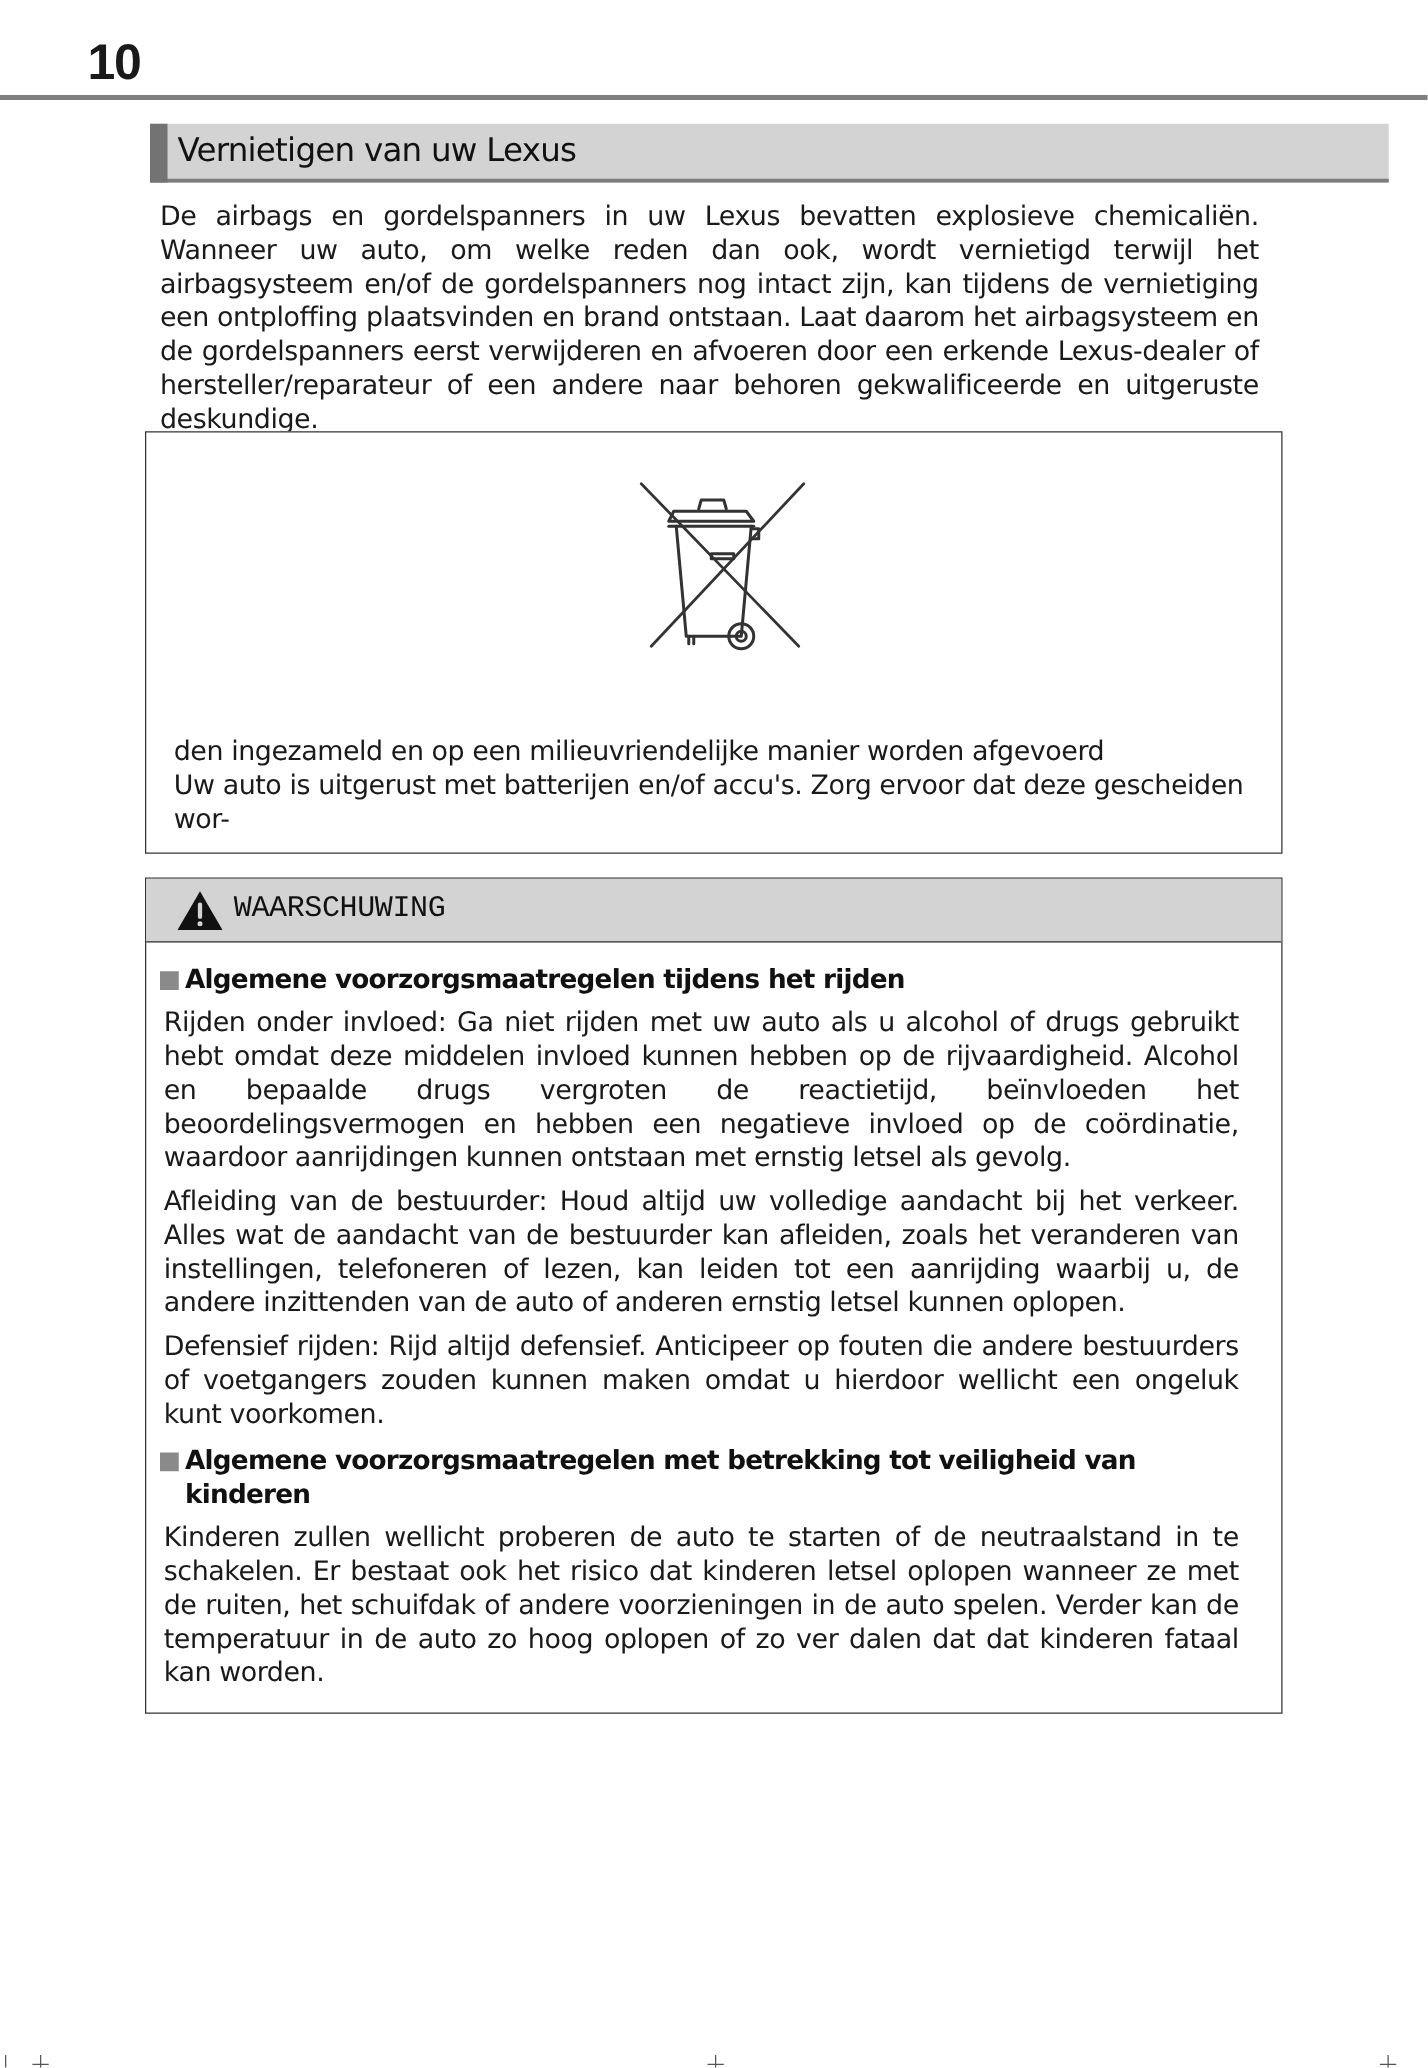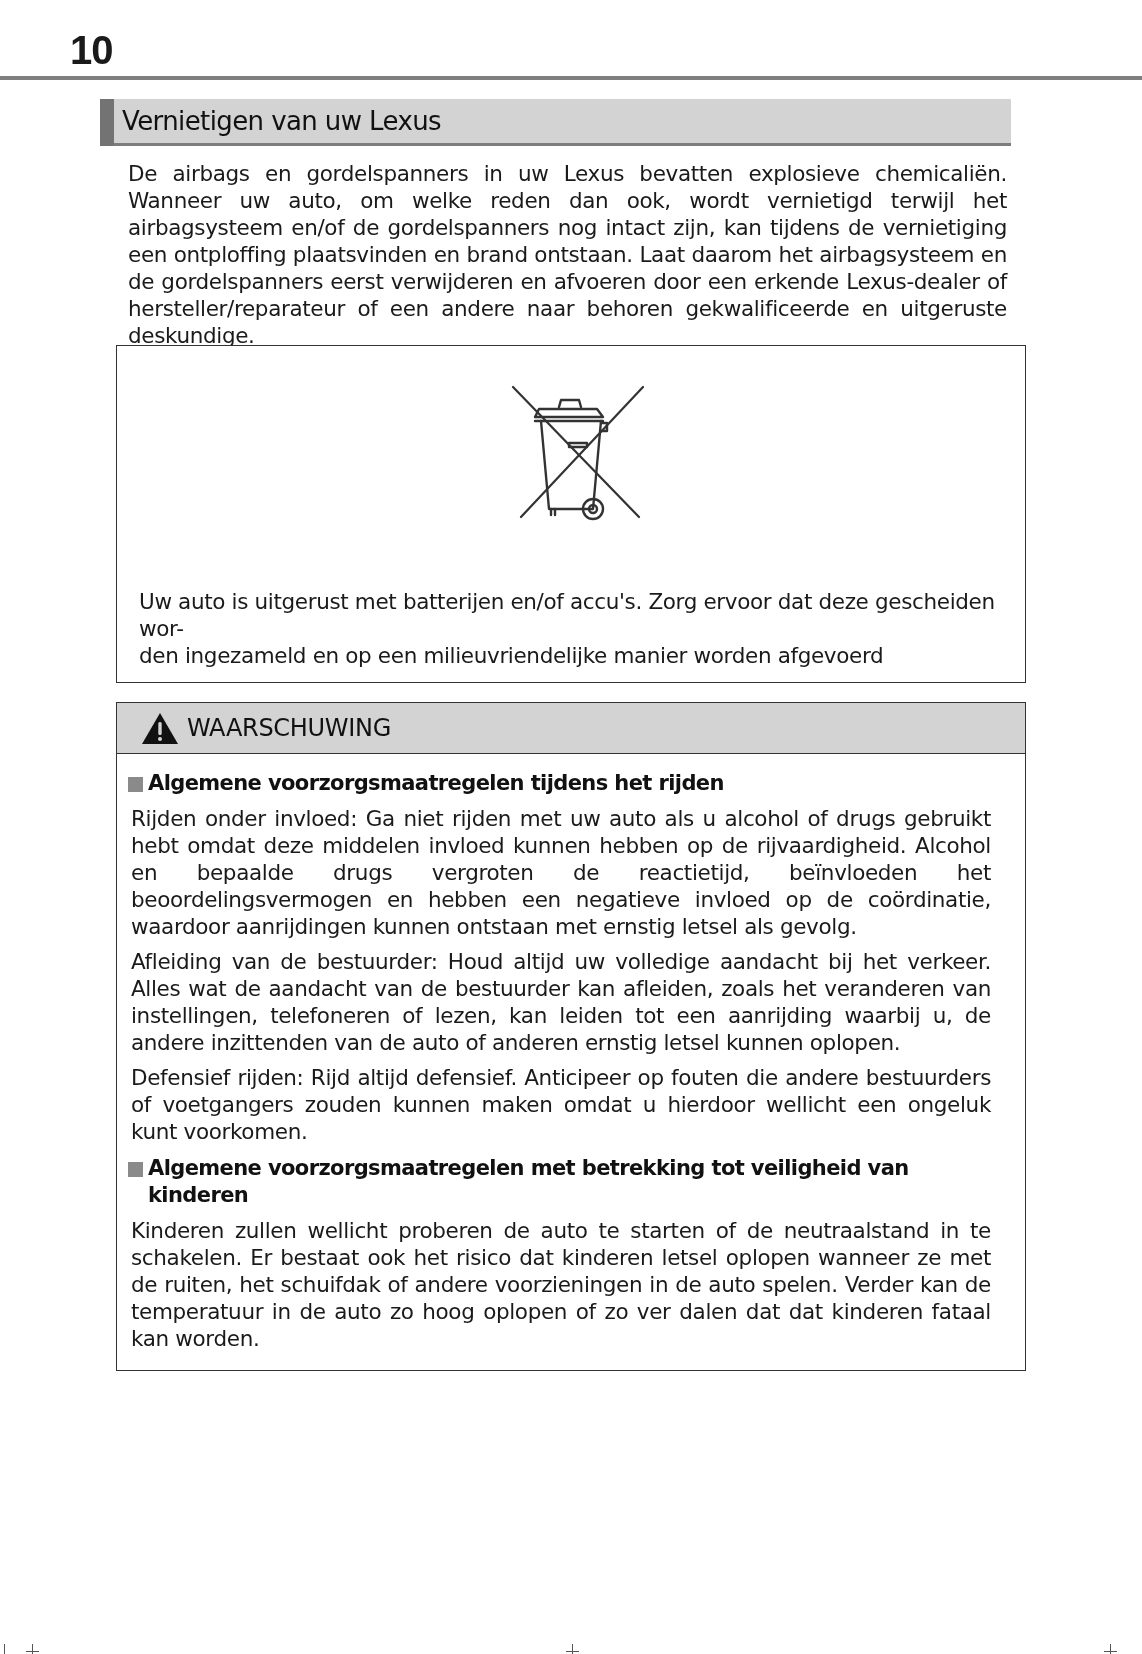--- a/index.html
+++ b/index.html
@@ -7,21 +7,21 @@
     width: 1142px; height: 1654px; position: relative; overflow: hidden;
     background: #ffffff; color: #1a1a1a;
     font-family: "DejaVu Sans", sans-serif;
   }
   .page-num {
     position: absolute; left: 70px; top: 28px;
     font-family: "Liberation Sans", sans-serif; font-weight: bold; font-size: 40px; letter-spacing: -1px;
   }
   .top-rule { position: absolute; left: 0; top: 76px; width: 1142px; height: 4px; background: #7f7f7f; }
   .section-bar {
-    position: absolute; left: 100px; top: 99px; width: 911px; height: 44px;
+    position: absolute; left: 120px; top: 99px; width: 991px; height: 44px;
     background: #d3d3d3; border-bottom: 3px solid #7c7c7c; box-sizing: content-box;
   }
   .section-bar .stripe { position: absolute; left: 0; top: 0; width: 14px; height: 47px; background: #737373; }
   .section-bar .title {
     position: absolute; left: 22px; top: 7px; font-size: 26px; letter-spacing: -0.6px; color: #111;
     font-family: "DejaVu Sans", sans-serif;
   }
   .para {
     font-size: 21.5px; line-height: 27px; text-align: justify; letter-spacing: -0.35px;
     color: #1a1a1a;
@@ -30,20 +30,21 @@
   .box {
     position: absolute; left: 116px; width: 908px; border: 1.5px solid #333; background: #fff;
   }
   .recycle-box { top: 345px; height: 336px; }
   .recycle-icon { position: absolute; left: 384px; top: 25px; width: 156px; height: 160px; }
   .recycle-text { position: absolute; left: 22px; top: 242px; width: 880px; text-align: left; }
   .warning-box { top: 702px; height: 667px; }
   .warning-header {
     position: absolute; left: 0; top: 0; width: 908px; height: 50px; background: #d3d3d3;
     border-bottom: 1.5px solid #333;
+    font-family: Liberation Mono, monospace;
   }
   .warning-header .tri { position: absolute; left: 24px; top: 9px; width: 38px; height: 33px; }
   .warning-header .label { position: absolute; left: 70px; top: 11px; font-size: 24px; letter-spacing: -0.3px; color: #111; }
   .w-section { position: absolute; left: 8px; width: 890px; }
   .w-heading { position: relative; font-weight: bold; font-size: 21px; letter-spacing: -0.6px; line-height: 27px; padding-left: 23px; color: #111; }
   .w-heading .bullet { position: absolute; left: 3px; top: 7px; width: 15px; height: 15px; background: #8a8a8a; }
   .w-para { margin-left: 6px; width: 860px; margin-top: 8px; }
   .w-sec1 { top: 67px; }
   .w-sec2 { top: 452px; }
   .crop { position: absolute; background: #555; }
@@ -79,22 +80,22 @@
       <path d="M50 138 L50 144 M54 138 L54 144"></path>
 
       <circle cx="92" cy="138" r="10"></circle>
       <circle cx="92" cy="138" r="4"></circle>
 
       <path d="M12 16 L138 146" stroke-width="2.2"></path>
       <path d="M142 16 L20 146" stroke-width="2.2"></path>
     </g>
   </svg>
   <div class="para recycle-text">
+    <div>den ingezameld en op een milieuvriendelijke manier worden afgevoerd</div>
     <div>Uw auto is uitgerust met batterijen en/of accu's. Zorg ervoor dat deze gescheiden wor-</div>
-    <div>den ingezameld en op een milieuvriendelijke manier worden afgevoerd</div>
   </div>
 </div>
 
 <div class="box warning-box">
   <div class="warning-header">
     <svg class="tri" viewBox="0 0 38 33">
       <path d="M19 1 L37 32 L1 32 Z" fill="#111"></path>
       <rect x="17.3" y="10" width="3.4" height="13" rx="1.5" fill="#d3d3d3"></rect>
       <circle cx="19" cy="27" r="2" fill="#d3d3d3"></circle>
     </svg>

